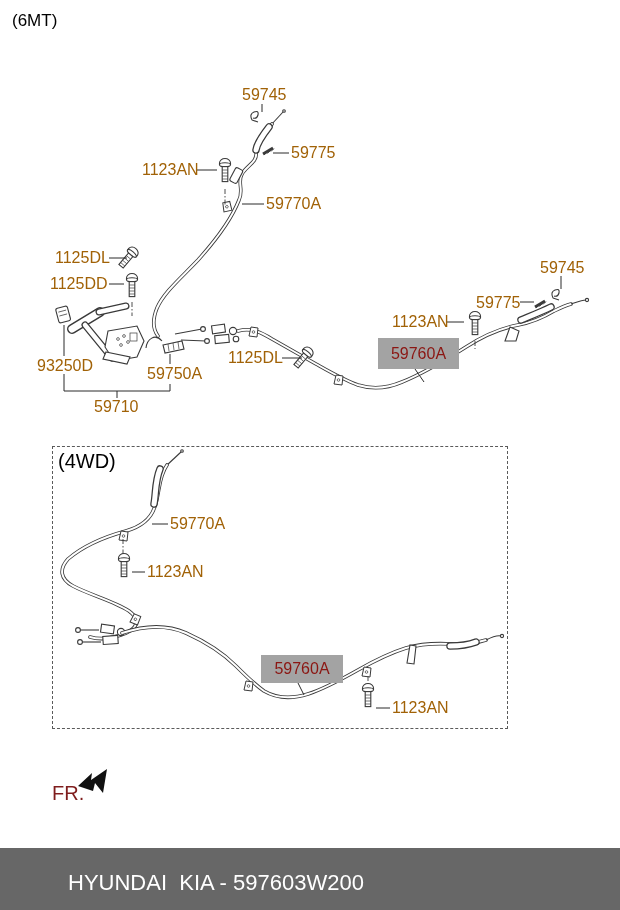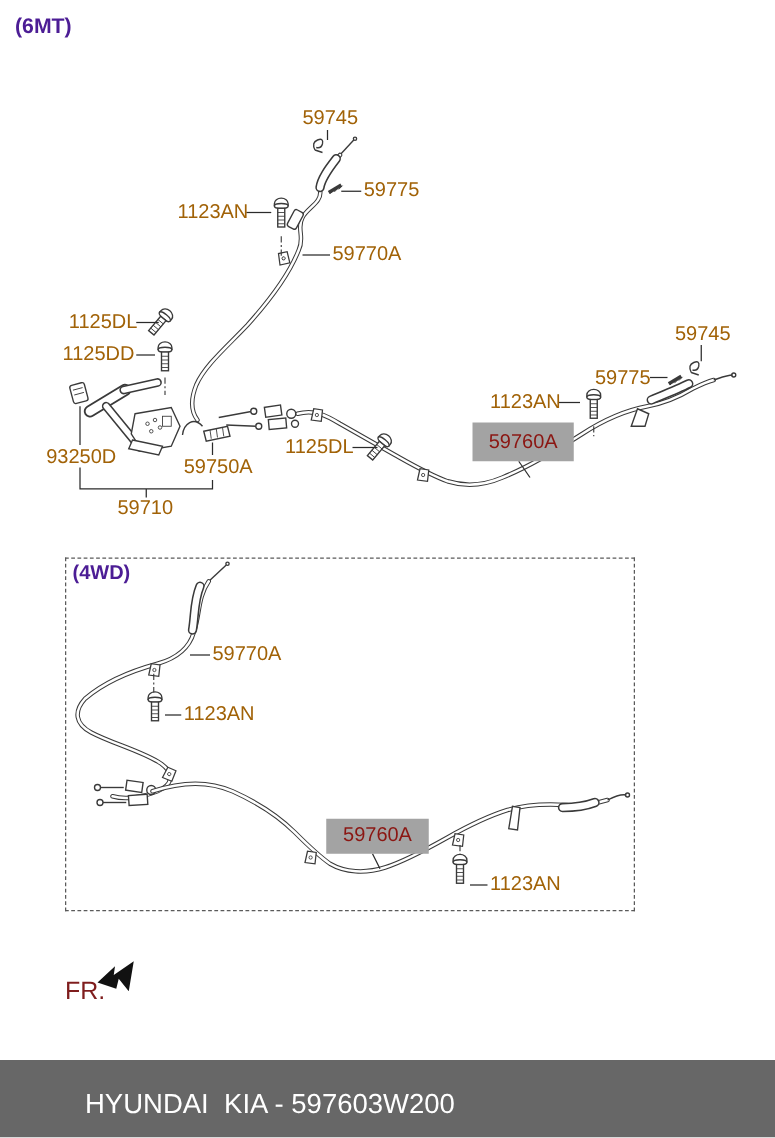--- a/index.html
+++ b/index.html
@@ -14,21 +14,21 @@
   .ld{stroke:#2b2b2b;stroke-width:1;fill:none;}
   .dd{stroke:#3a3a3a;stroke-width:.9;fill:none;stroke-dasharray:5 2 1.5 2;}
   .pf{fill:#ffffff;stroke:#3a3a3a;stroke-width:1.1;}
   .ps{stroke:#3a3a3a;stroke-width:.7;fill:none;}
   .g10{stroke:#3a3a3a;stroke-width:10;fill:none;stroke-linecap:round;}
   .g7w{stroke:#fff;stroke-width:7;fill:none;stroke-linecap:round;}
   .g7{stroke:#3a3a3a;stroke-width:7;fill:none;stroke-linecap:round;}
   .g45w{stroke:#fff;stroke-width:4.5;fill:none;stroke-linecap:round;}
 
   .plabel{position:absolute;font-size:16px;line-height:1.05;color:#a16207;white-space:nowrap;}
-  .variant{position:absolute;font-size:17px;color:#4c1d95;white-space:nowrap;font-weight:bold;}
+  .variant{position:absolute;font-size:17px;color:#000000;white-space:nowrap;}
   .phl{position:absolute;background:#a3a3a3;color:#8b1612;font-size:16px;
        display:flex;align-items:center;justify-content:center;}
   .box4wd{position:absolute;left:52px;top:446px;width:456px;height:283px;
           border:1.3px dashed #5a5a5a;box-sizing:border-box;}
   .frtext{position:absolute;left:52px;top:782px;font-size:20px;font-weight:normal;color:#7f1d1d;}
   .footer{position:absolute;left:0;top:848px;width:620px;height:70px;background:#676767;
           display:flex;align-items:center;gap:28px;padding-left:68px;box-sizing:border-box;}
   .footer span{color:#ffffff;font-size:22px;white-space:pre;}
 </style>
 </head>
@@ -207,21 +207,21 @@
   <div class="plabel" style="left:147px;top:366px">59750A</div>
   <div class="plabel" style="left:94px;top:399px">59710</div>
   <div class="plabel" style="left:228px;top:350px">1125DL</div>
   <div class="plabel" style="left:392px;top:314px">1123AN</div>
   <div class="plabel" style="left:540px;top:260px">59745</div>
   <div class="plabel" style="left:476px;top:295px">59775</div>
 
   <div class="phl" style="left:378px;top:338px;width:81px;height:31px">59760A</div>
 
   <div class="box4wd"></div>
-  <div class="variant" style="left:58px;top:450px;font-size:16px">(4WD)</div>
+  <div class="variant" style="left:58px;top:450px;font-size:20px">(4WD)</div>
 
   <div class="plabel" style="left:170px;top:516px">59770A</div>
   <div class="plabel" style="left:147px;top:564px">1123AN</div>
   <div class="plabel" style="left:392px;top:700px">1123AN</div>
 
   <div class="phl" style="left:261px;top:655px;width:82px;height:28px">59760A</div>
 
   <div class="frtext">FR.</div>
 
   <div class="footer">

